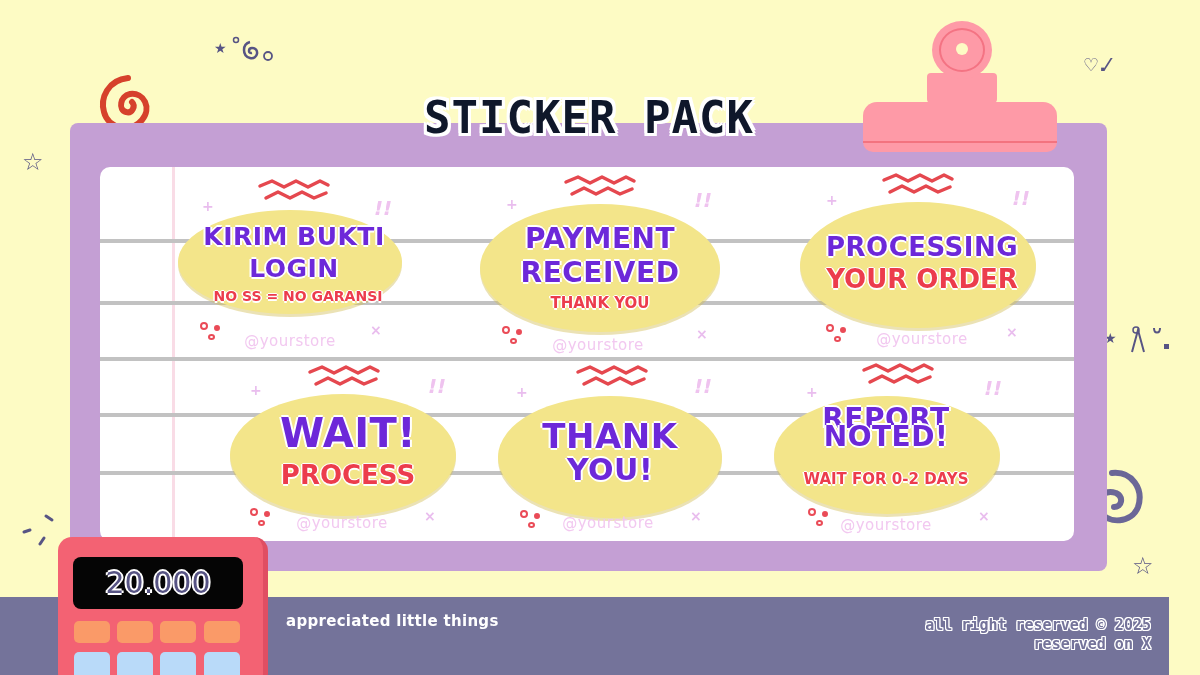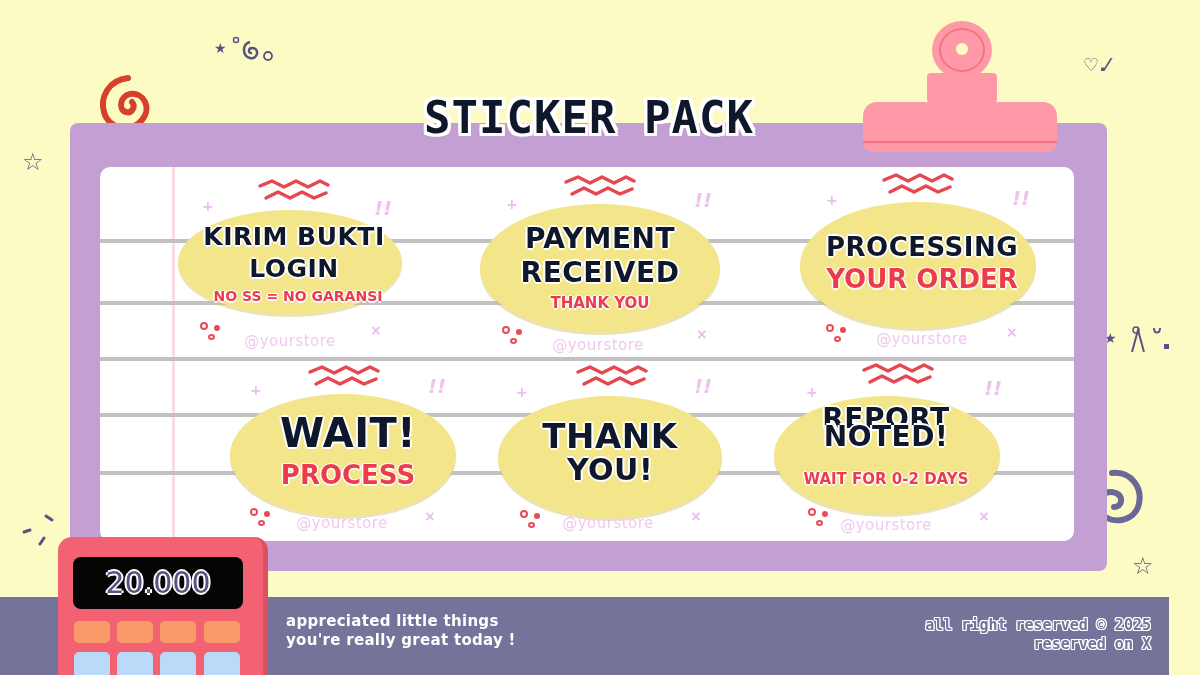--- a/index.html
+++ b/index.html
@@ -57,21 +57,21 @@
 
     
     .sticker { position: absolute; width: 260px; height: 190px; }
     .blob {
       position: absolute; background: #f3e58a; border-radius: 50%;
       box-shadow: 0 3px 0 rgba(210,190,90,0.45);
     }
     .s-main {
       position: absolute; left: 0; width: 100%; text-align: center;
       font-family: "DejaVu Sans", sans-serif; font-weight: bold;
-      color: #0f172a; letter-spacing: 0.5px;
+      color: #6d28d9; letter-spacing: 0.5px;
       text-shadow: 2px 0 0 #fff, -2px 0 0 #fff, 0 2px 0 #fff, 0 -2px 0 #fff;
     }
     .s-sub {
       position: absolute; left: 0; width: 100%; text-align: center;
       font-family: "DejaVu Sans", sans-serif; font-weight: bold;
       color: #ec3c4c;
       text-shadow: 1.5px 0 0 #fff, -1.5px 0 0 #fff, 0 1.5px 0 #fff, 0 -1.5px 0 #fff;
     }
     .handle {
       position: absolute; left: 0; width: 100%; text-align: center;
@@ -297,21 +297,20 @@
     <div class="dot" style="left:14px;top:3px;width:6px;height:6px;background:#ea4b57;"></div>
     <div class="dot" style="left:8px;top:12px;width:7px;height:6px;"></div>
   </div>
   <div class="handle" style="top:160px;left:-16px;">@yourstore</div>
   <div class="plus" style="left:206px;top:152px;">×</div>
 </div>
 
 <div class="footer">
   <div class="footer-left">
     <div>appreciated little things</div>
-    <div>you're really great today !</div>
   </div>
   <div class="footer-right">
     <div>all right reserved © 2025</div>
     <div>reserved on X</div>
   </div>
 </div>
 
 <div class="calc">
   <div class="calc-screen">20.000</div>
   <div class="key orange" style="left:16px;top:84px;"></div>

